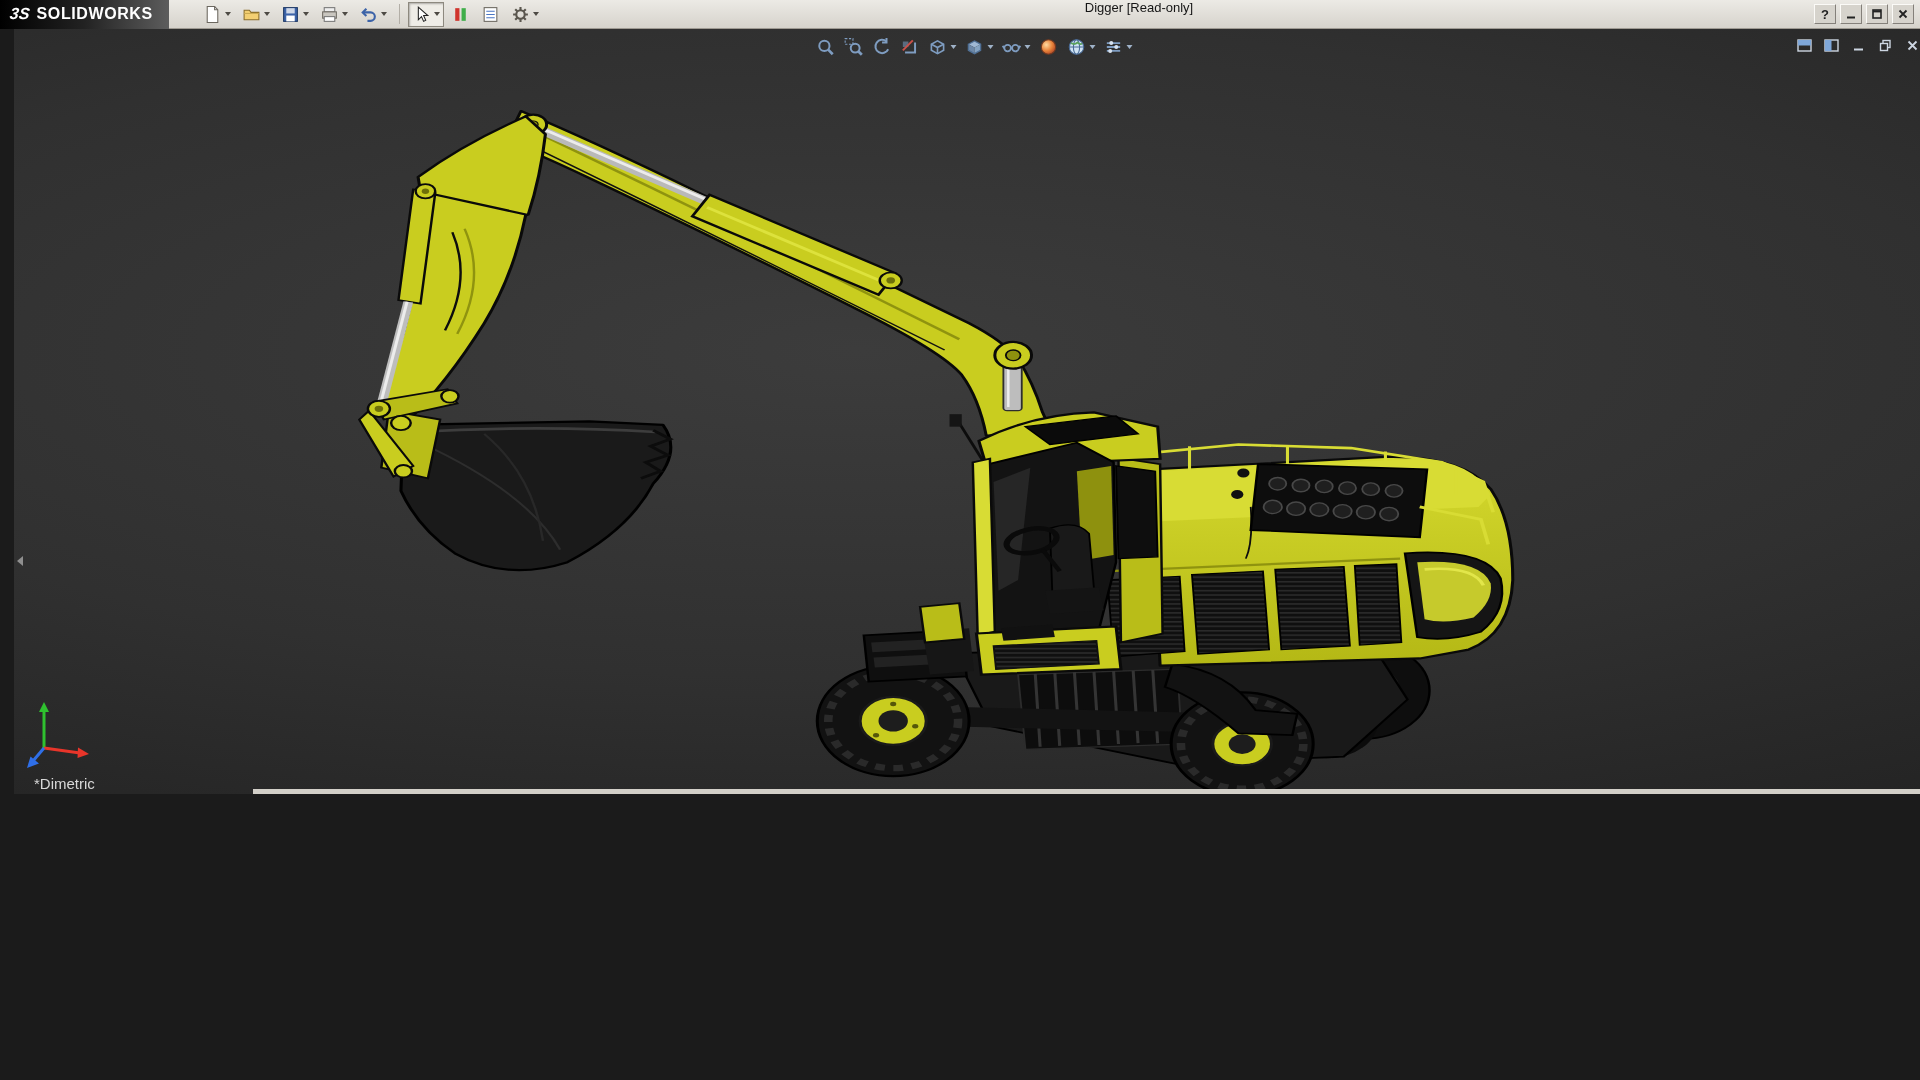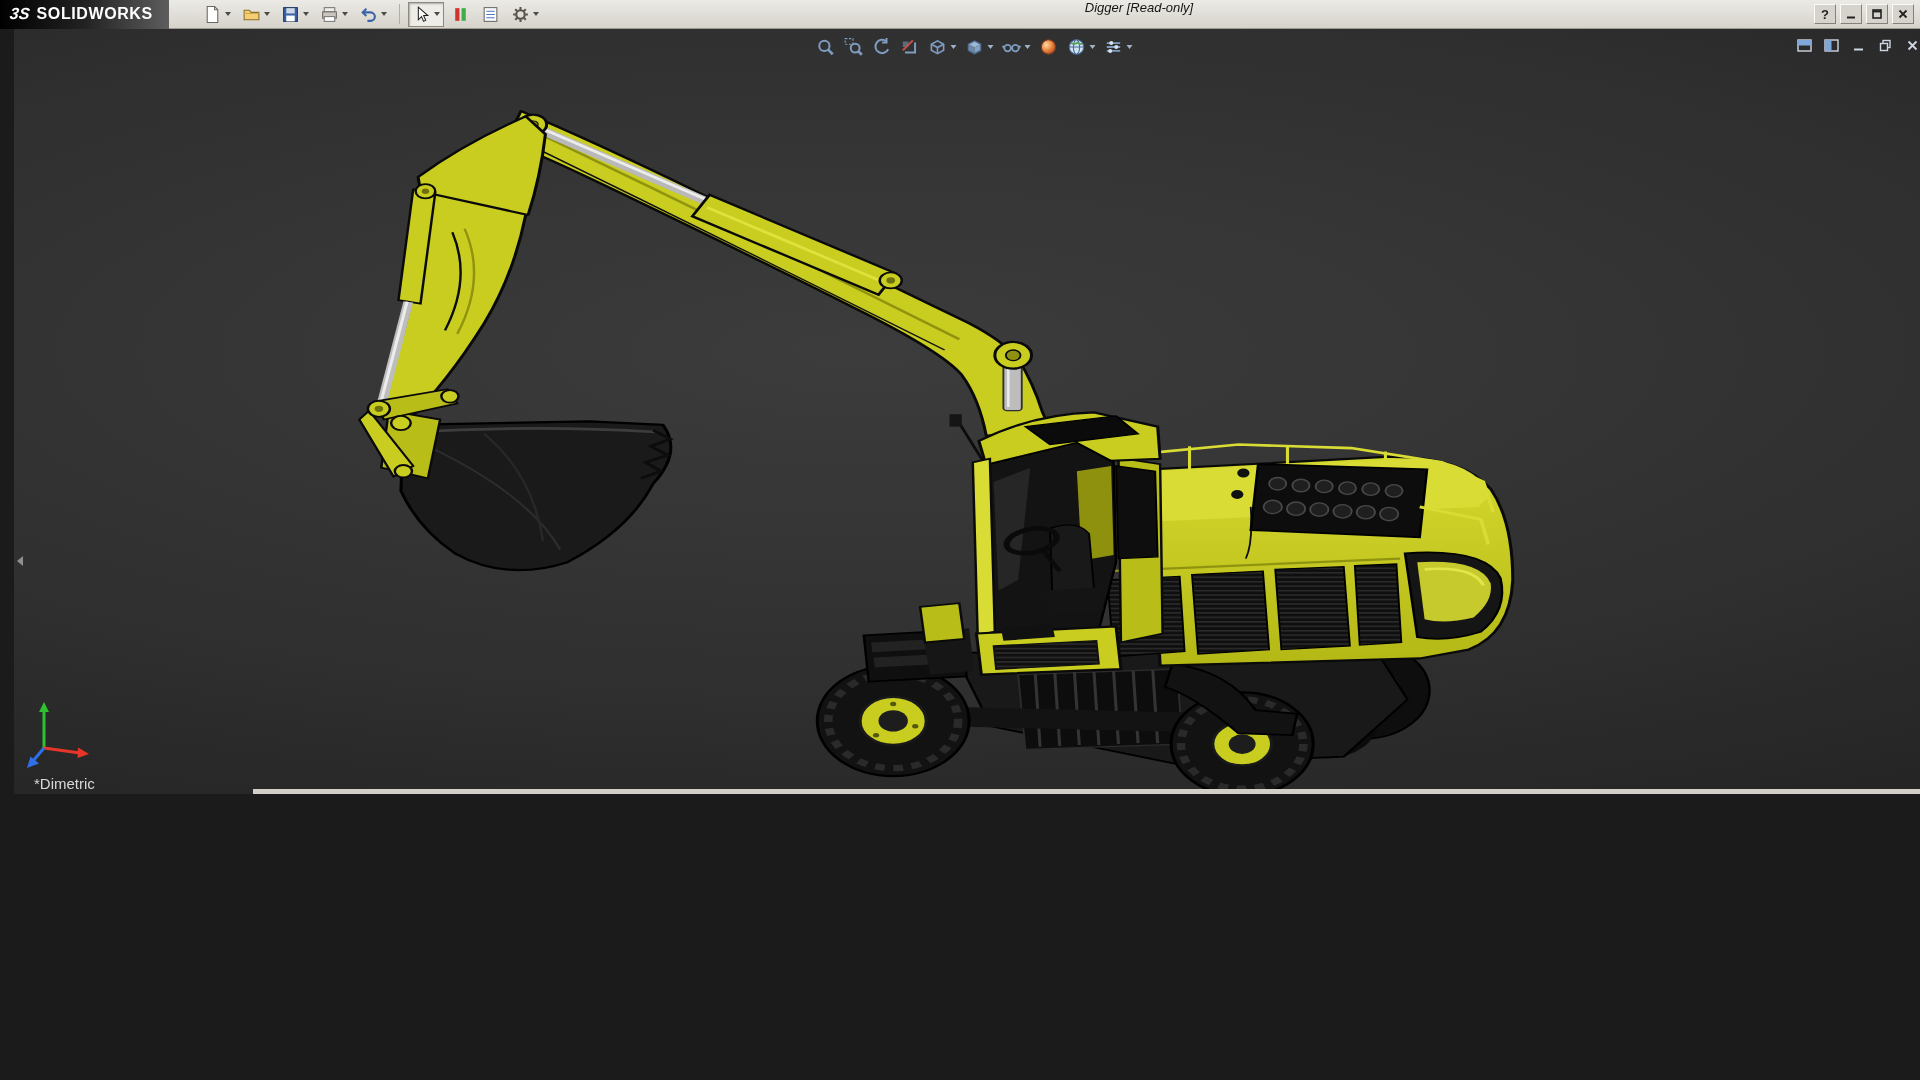--- a/index.html
+++ b/index.html
@@ -15,21 +15,21 @@
   .logo-mark { font-size:16px; font-weight:bold; font-style:italic; transform:skewX(-8deg); }
   .logo-name { font-size:16px; font-weight:bold; letter-spacing:.6px; }
   .tb-group { display:flex; align-items:center; gap:3px; margin-left:30px; }
   .tb-btn { height:25px; min-width:26px; padding:0 3px; background:transparent;
             border:1px solid transparent; display:flex; align-items:center; justify-content:center; gap:2px; cursor:default; }
   .tb-btn.active { background:#efede7; border:1px solid #8d897f; box-shadow:inset 1px 1px 2px rgba(0,0,0,.28); }
   .dd { width:0; height:0; border-left:3px solid transparent; border-right:3px solid transparent;
         border-top:4px solid #4d4a44; margin-left:1px; }
   .sep { width:1px; height:20px; background:#b2aea6; margin:0 5px; }
   .title { position:absolute; left:1139px; top:0; height:15px; transform:translateX(-50%);
-           display:flex; align-items:center; font-size:13px; color:#151515; white-space:nowrap;font-style:italic; }
+           display:flex; align-items:center; font-size:13px; color:#151515; white-space:nowrap; }
   .win-ctrls { position:absolute; right:6px; top:4px; display:flex; gap:4px; }
   .win-btn { width:22px; height:20px; background:#d6d3cc; border:1px solid;
              border-color:#fbfaf7 #84807a #84807a #fbfaf7; display:flex; align-items:center;
              justify-content:center; font-size:13px; font-weight:bold; color:#222; cursor:default; }
 
   
   .viewport { position:absolute; top:29px; left:14px; width:1920px; height:765px;
               background:radial-gradient(ellipse 130% 95% at 44% 42%, #3c3c3c 0%, #303030 45%, #242424 75%, #191919 100%); }
   .canvas { position:absolute; inset:0; width:100%; height:100%; }
 

